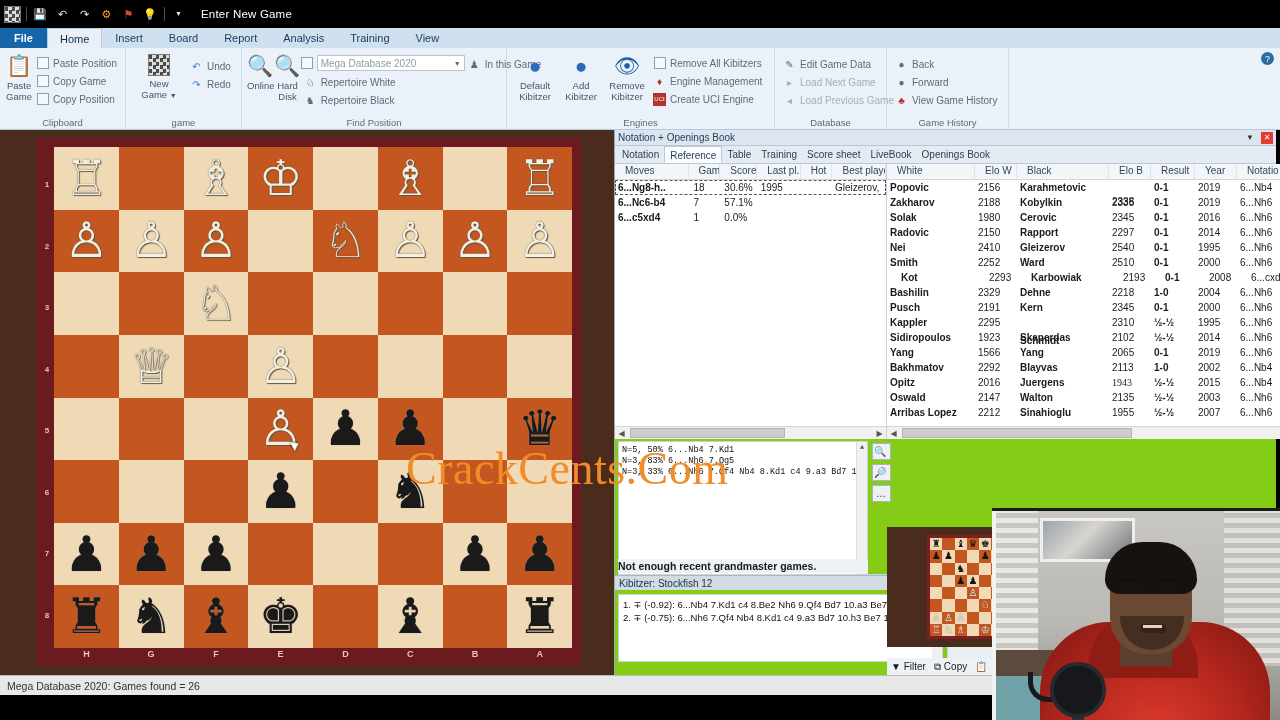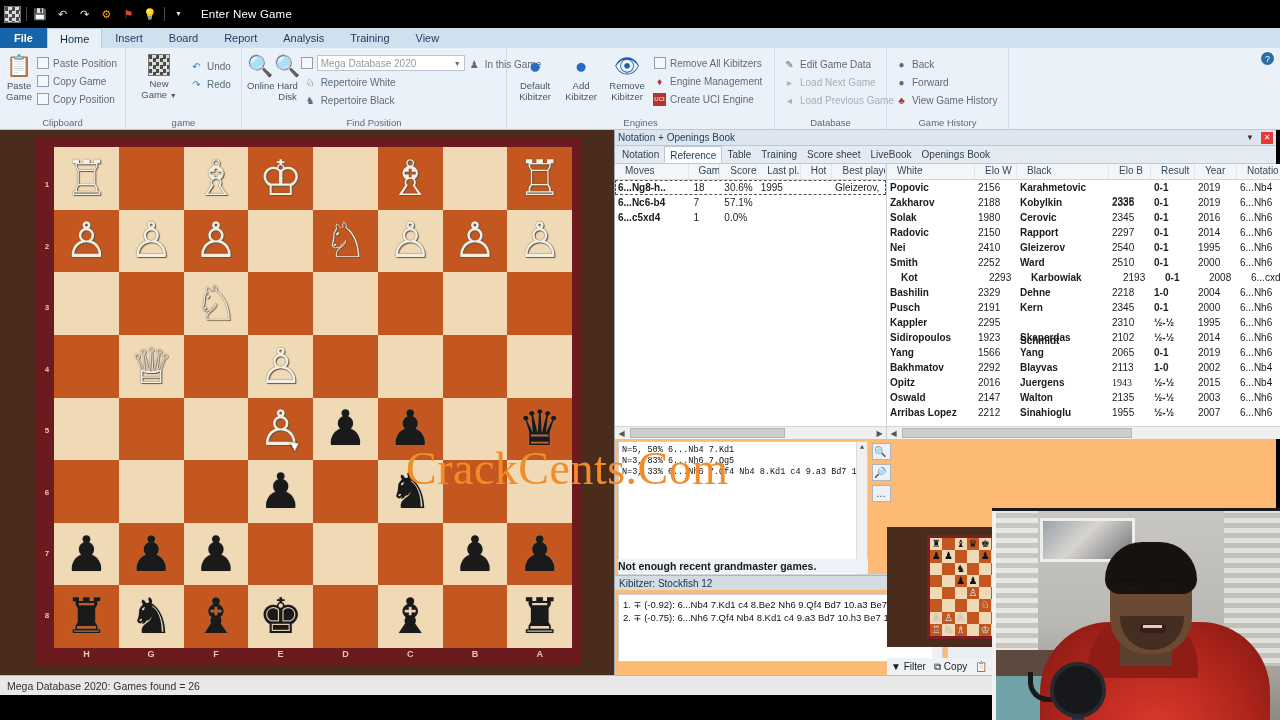--- a/index.html
+++ b/index.html
@@ -99,21 +99,21 @@
     z-index:40; pointer-events:none; }
 
   
   .statusbar{ position:absolute; left:0; top:675px; width:1280px; height:20px;
     background:#e8e8e8; border-top:1px solid #bdbdbd; font-size:10.5px; color:#333;
     display:flex; align-items:center; padding-left:7px; }
   .blackstrip{ position:absolute; left:0; top:695px; width:1280px; height:25px; background:#000; }
 
   
   .notation{ position:absolute; left:614px; top:130px; width:662px; height:545px;
-    background:#fdba74; border-left:1px solid #9aaabb; }
+    background:#84cc16; border-left:1px solid #9aaabb; }
   .np-title{ height:16px; background:#dde6ee; border-bottom:1px solid #b9c8d6;
     display:flex; align-items:center; font-size:10px; color:#22415f; padding:0 3px; }
   .np-title .t{ flex:1; }
   .np-title .cb{ width:9px;height:9px; font-size:8px; color:#333; margin-right:6px; }
   .np-title .xb{ width:12px;height:12px; background:#e53935; color:#fff; font-size:8px;
     display:flex;align-items:center;justify-content:center; }
   .np-tabs{ height:18px; display:flex; align-items:flex-end; background:#e4ebf2;
     border-bottom:1px solid #b9c8d6; padding-left:2px; }
   .np-tab{ font-size:10px; color:#2c3f52; padding:2px 5px; height:17px; line-height:13px; }
   .np-tab.active{ background:#fbfcfd; border:1px solid #b9c8d6; border-bottom:1px solid #fbfcfd; }

